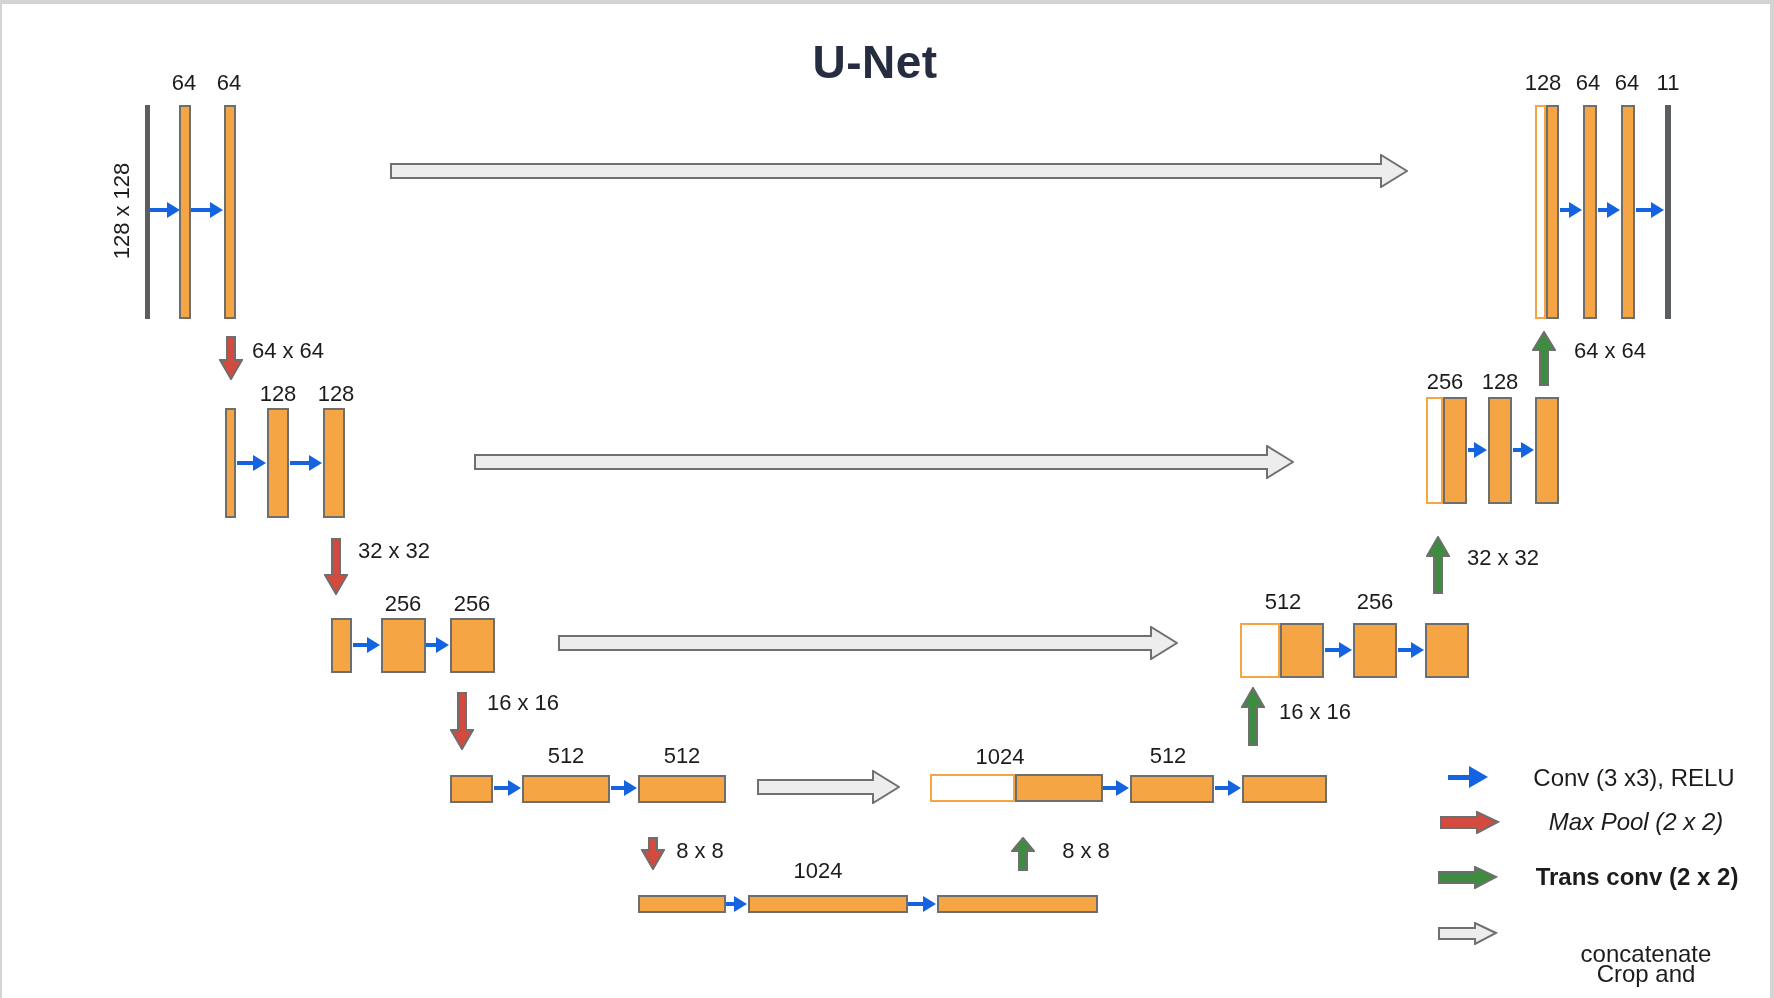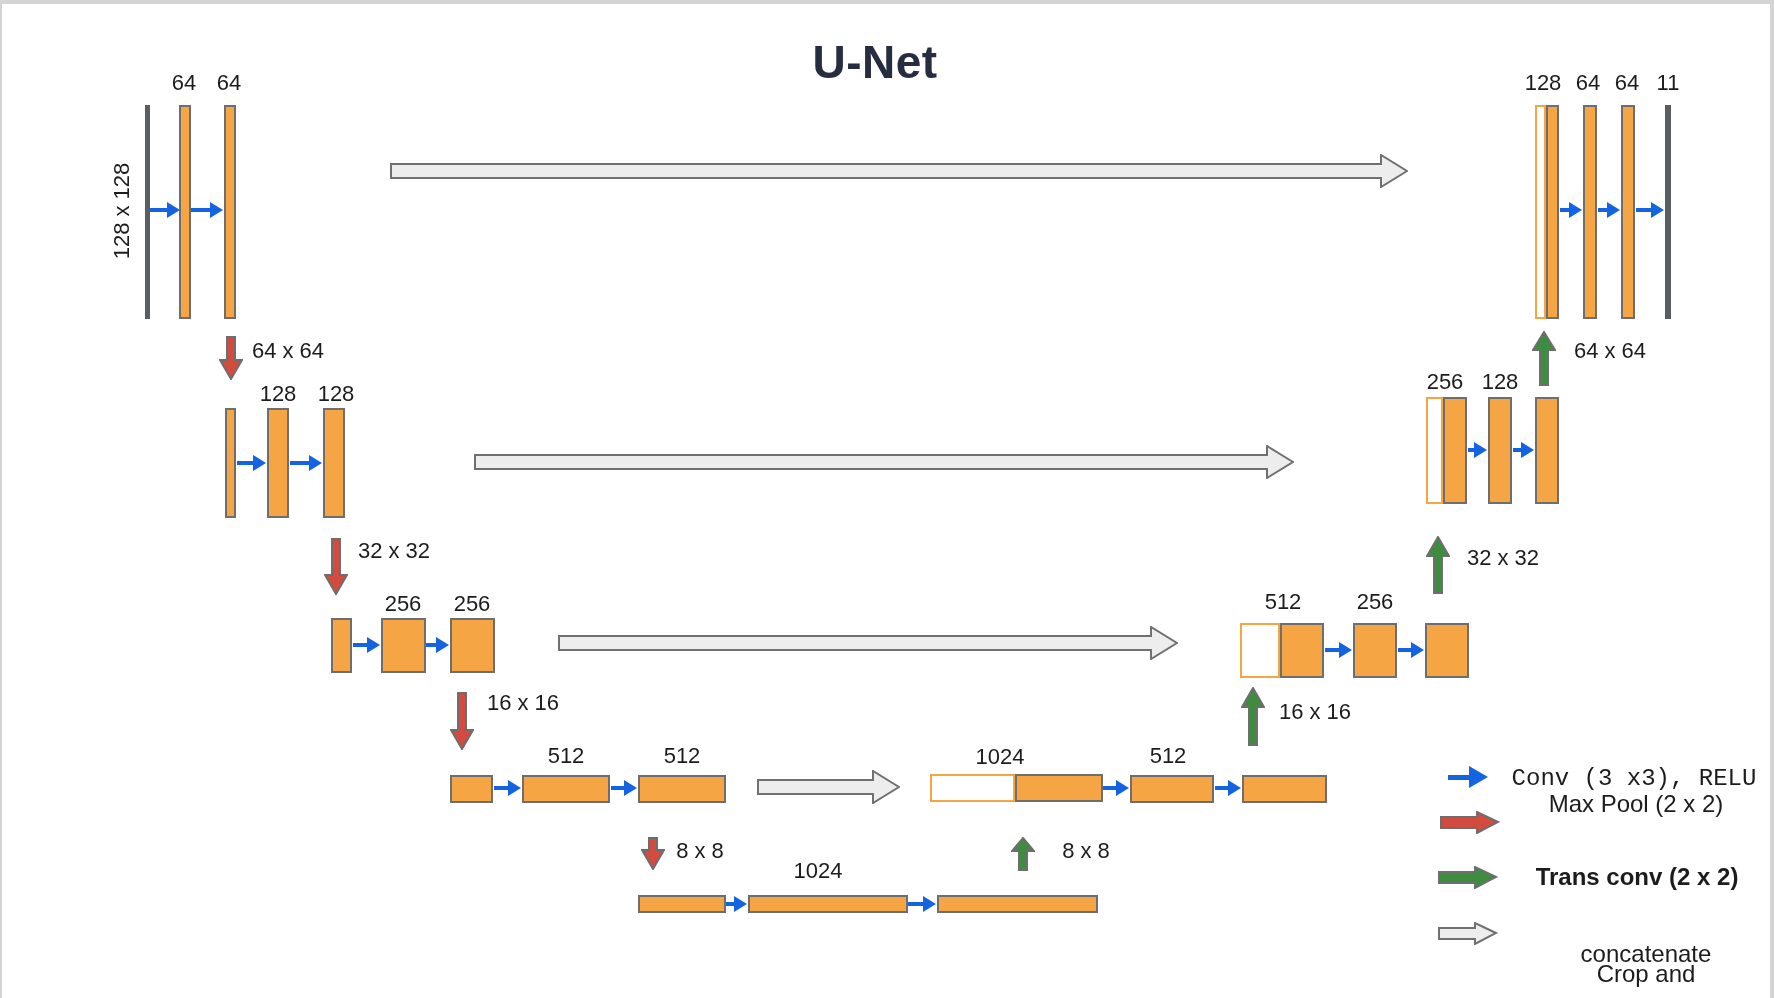--- a/index.html
+++ b/index.html
@@ -167,26 +167,26 @@
     <polygon points="1,10 793,10 793,1 819,17 793,33 793,24 1,24" style="fill:var(--skip-fill);stroke:var(--skip-border);stroke-width:2;"></polygon>
   </svg>
   <svg class="svgabs" style="left:558px;top:626px;" width="620" height="34">
     <polygon points="1,10 593,10 593,1 619,17 593,33 593,24 1,24" style="fill:var(--skip-fill);stroke:var(--skip-border);stroke-width:2;"></polygon>
   </svg>
   <svg class="svgabs" style="left:757px;top:770px;" width="143" height="34">
     <polygon points="1,10 116,10 116,1 142,17 116,33 116,24 1,24" style="fill:var(--skip-fill);stroke:var(--skip-border);stroke-width:2;"></polygon>
   </svg>
 
   <div class="barrow lg" style="left:1448px;top:766px;width:40px;"></div>
-  <div class="lbl leg" style="left:1634px;top:778px;font-family:Liberation Mono, monospace;">Conv (3 x3), RELU</div>
+  <div class="lbl leg" style="left:1634px;top:778px;">Conv (3 x3), RELU</div>
 
   <svg class="svgabs" style="left:1440px;top:811px;" width="60" height="23">
     <polygon points="1,6 37,6 37,1 58,11 37,22 37,17 1,17" style="fill:var(--pool-arrow);stroke:var(--bar-border);stroke-width:2;"></polygon>
   </svg>
-  <div class="lbl leg" style="left:1636px;top:804px;">Max Pool (2 x 2)</div>
+  <div class="lbl leg" style="left:1636px;top:822px;font-style:italic;">Max Pool (2 x 2)</div>
 
   <svg class="svgabs" style="left:1438px;top:866px;" width="60" height="23">
     <polygon points="1,6 37,6 37,1 58,11 37,22 37,17 1,17" style="fill:var(--upconv-arrow);stroke:var(--bar-border);stroke-width:2;"></polygon>
   </svg>
   <div class="lbl leg" style="left:1637px;top:877px;font-weight:bold;">Trans conv (2 x 2)</div>
 
   <svg class="svgabs" style="left:1438px;top:922px;" width="60" height="23">
     <polygon points="1,6 37,6 37,1 58,11 37,22 37,17 1,17" style="fill:var(--skip-fill);stroke:var(--skip-border);stroke-width:2;"></polygon>
   </svg>
   <div class="lbl leg" style="left:1646px;top:974px;">Crop and</div>

